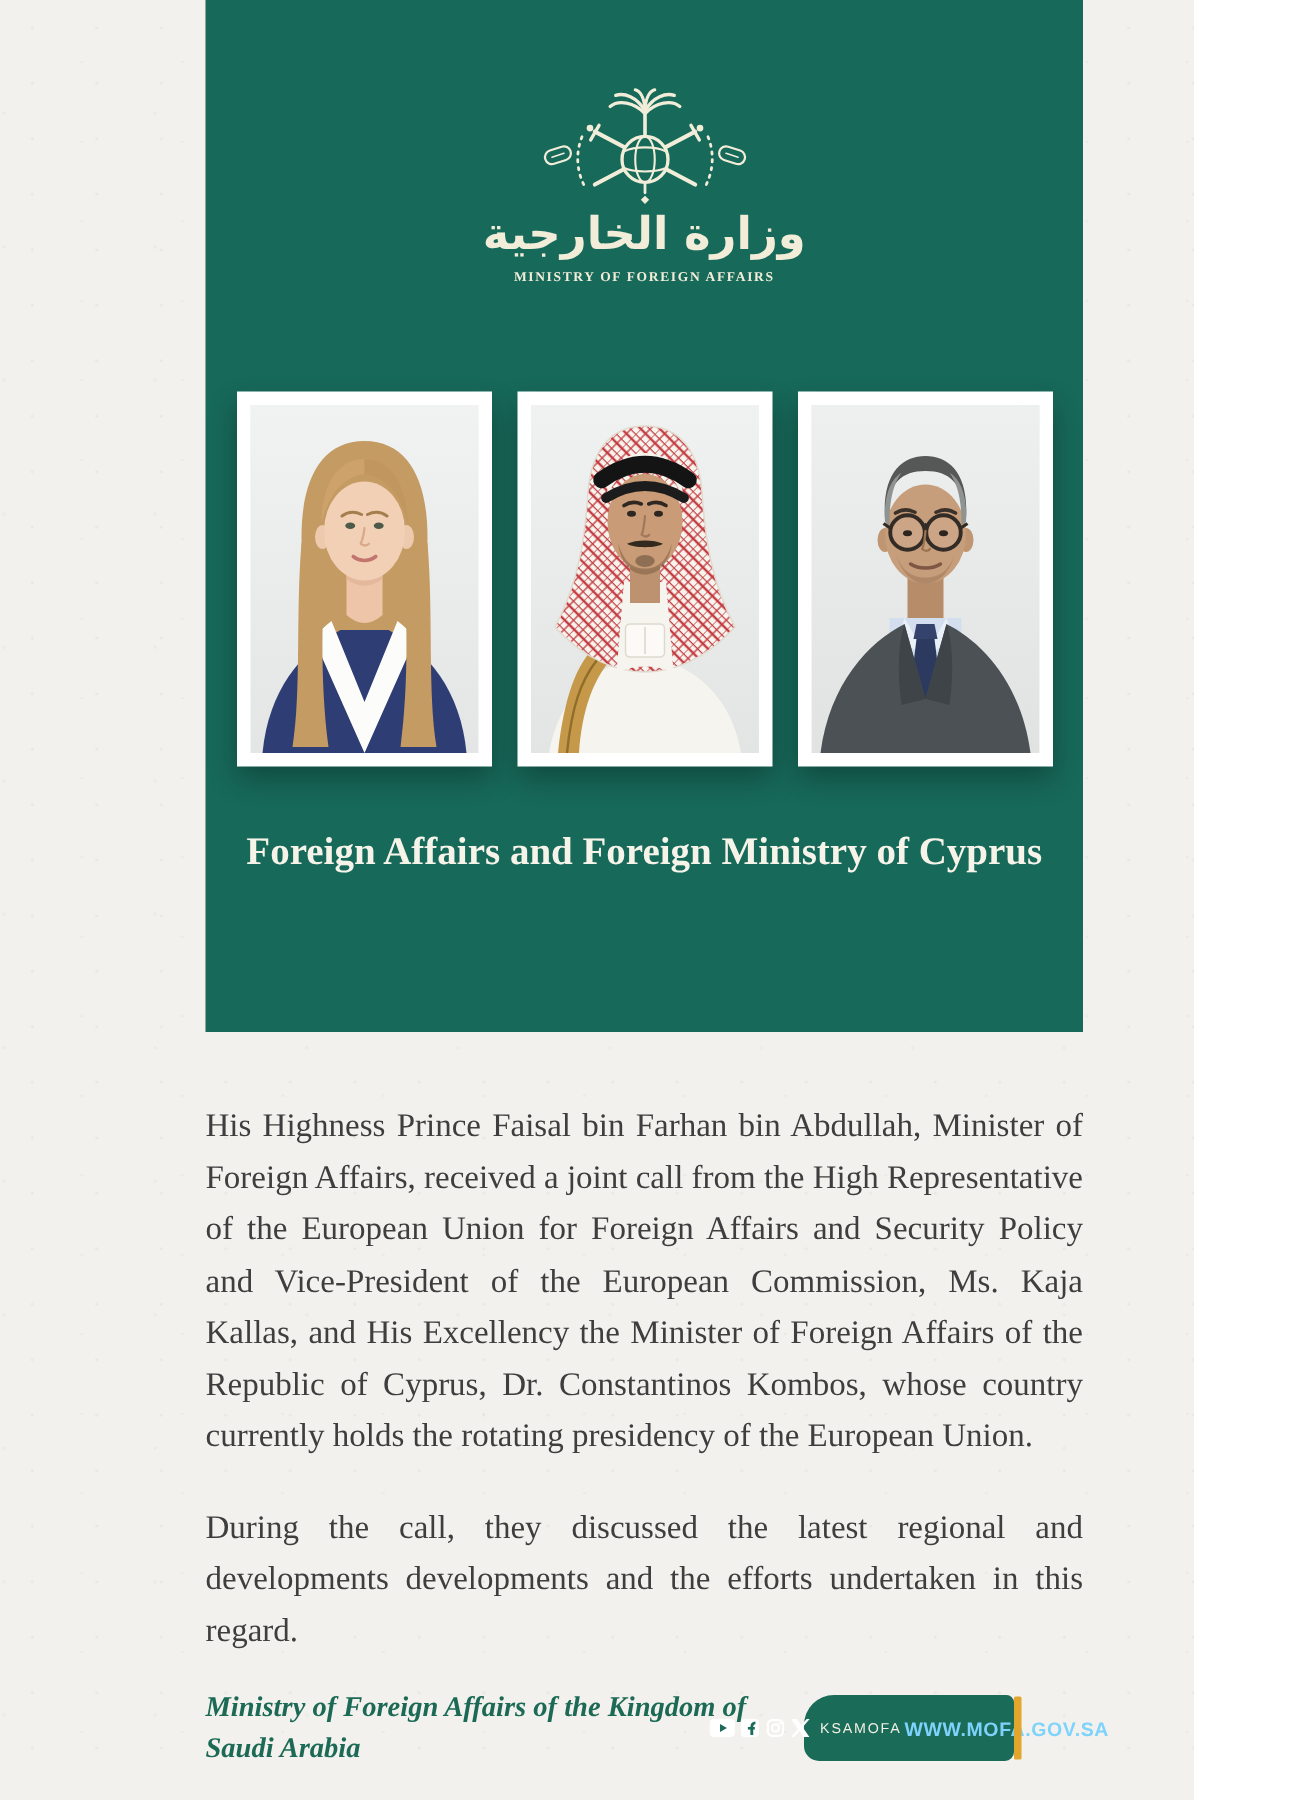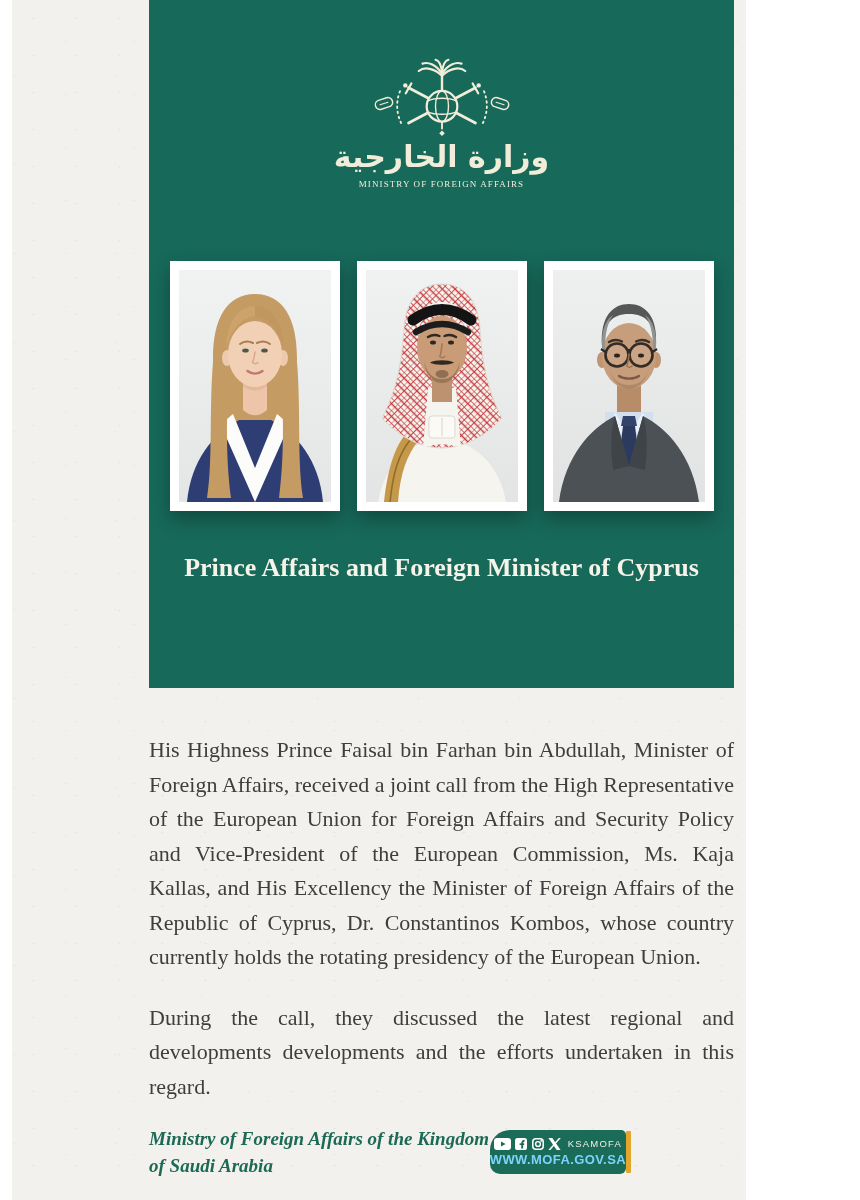--- a/index.html
+++ b/index.html
@@ -1,41 +1,40 @@
 <!DOCTYPE html>
 <html><head>
 <meta charset="utf-8">
 <style>
   html,body{margin:0;padding:0;}
   body{width:860px;height:1200px;overflow:hidden;}
   .poster{
-    position:relative;width:734px;height:1200px;
+    position:relative;width:796px;height:1200px;
     background-color:#f2f1ee;
     background-image:
       radial-gradient(rgba(110,110,100,0.07) 1px, transparent 1.3px),
       radial-gradient(rgba(90,90,85,0.05) 1px, transparent 1.2px),
       radial-gradient(rgba(130,130,120,0.05) 1.2px, transparent 1.4px);
     background-size:43px 37px, 67px 53px, 101px 89px;
     background-position:0 0, 21px 15px, 53px 31px;
     font-family:"Liberation Serif", serif;
-    margin-left:12px;
   }
   
   .green-panel{
     position:absolute;left:137px;top:0;width:585px;height:688px;
     background:#17695A;text-align:center;
   }
   .logo{padding-top:58px;}
   .logo-emblem{display:block;margin:0 auto;}
   .logo-ar{
     direction:rtl;color:#F2EDD9;font-family:"DejaVu Sans", sans-serif;
     font-weight:bold;font-size:30px;line-height:36px;margin-top:3px;
   }
   .logo-en{
-    color:#F2EDD9;font-family:"Liberation Serif", serif;font-weight:normal;
+    color:#F2EDD9;font-family:"Liberation Serif", serif;font-weight:bold;
     font-size:9px;letter-spacing:1.1px;margin-top:4px;
   }
   
   .photos{display:flex;justify-content:center;gap:17px;margin-top:72px;}
   .frame{
     margin:0;background:#ffffff;padding:9px;
     box-shadow:0 8px 18px rgba(0,0,0,0.30);
   }
   .photo{width:152px;height:232px;overflow:hidden;background:#e9ecec;}
   .photo svg{display:block;width:100%;height:100%;}
@@ -57,21 +56,21 @@
     position:absolute;left:137px;right:120px;top:1124px;height:56px;
     display:flex;justify-content:space-between;align-items:center;
   }
   .credit{
     color:#1C6A55;font-style:italic;font-weight:bold;
     font-size:19px;line-height:27px;text-align:left;
   }
   .badge{
     position:relative;width:140px;height:44px;background:#1A6B57;
     border-radius:20px 5px 6px 10px;
-    display:flex;flex-direction:column;justify-content:center;align-items:center;gap:2px;
+    display:flex;flex-direction:row;justify-content:center;align-items:center;gap:2px;
   }
   .badge::after{
     content:"";position:absolute;right:-5px;top:1px;bottom:1px;width:5px;
     background:#E2A62C;border-radius:1px;
   }
   .badge-row1{display:flex;align-items:center;gap:4.5px;}
   .badge-row1 svg{display:block;}
   .handle{
     color:#F2EFE4;font-family:"Liberation Sans", sans-serif;
     font-size:9.5px;letter-spacing:1.2px;margin-left:2px;
@@ -238,21 +237,21 @@
             <ellipse cx="88" cy="85.5" rx="3" ry="2" fill="#2c241e"></ellipse>
             <path d="M76,84 C75.5,90 74.8,93.5 73.8,96 C75.6,97.6 77.6,97.6 79,96" stroke="#9c7351" stroke-width="1.5" fill="none" stroke-linecap="round"></path>
             <path d="M66,106 C71,109.5 81,109.5 86,106" stroke="#7e5844" stroke-width="2.3" fill="none" stroke-linecap="round"></path>
           </svg>
         </div>
       </figure>
 
     </div>
 
     <h1 class="headline">
-      <div>Prince Affairs and Foreign Minister of Cyprus</div>
+      <div>Foreign Affairs and Foreign Ministry of Cyprus</div>
     </h1>
   </section>
 
   <article class="article">
     <p>His Highness Prince Faisal bin Farhan bin Abdullah, Minister of Foreign Affairs, received a joint call from the High Representative of the European Union for Foreign Affairs and Security Policy and Vice-President of the European Commission, Ms. Kaja Kallas, and His Excellency the Minister of Foreign Affairs of the Republic of Cyprus, Dr. Constantinos Kombos, whose country currently holds the rotating presidency of the European Union.</p>
     <p>During the call, they discussed the latest regional and developments developments and the efforts undertaken in this regard.</p>
   </article>
 
   <footer class="footer">
     <div class="credit">

